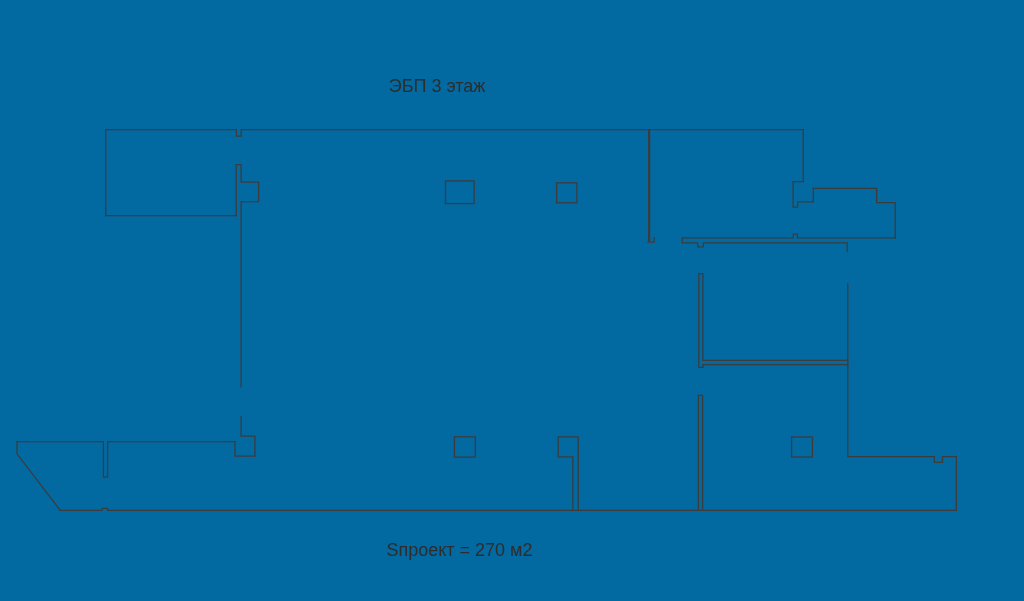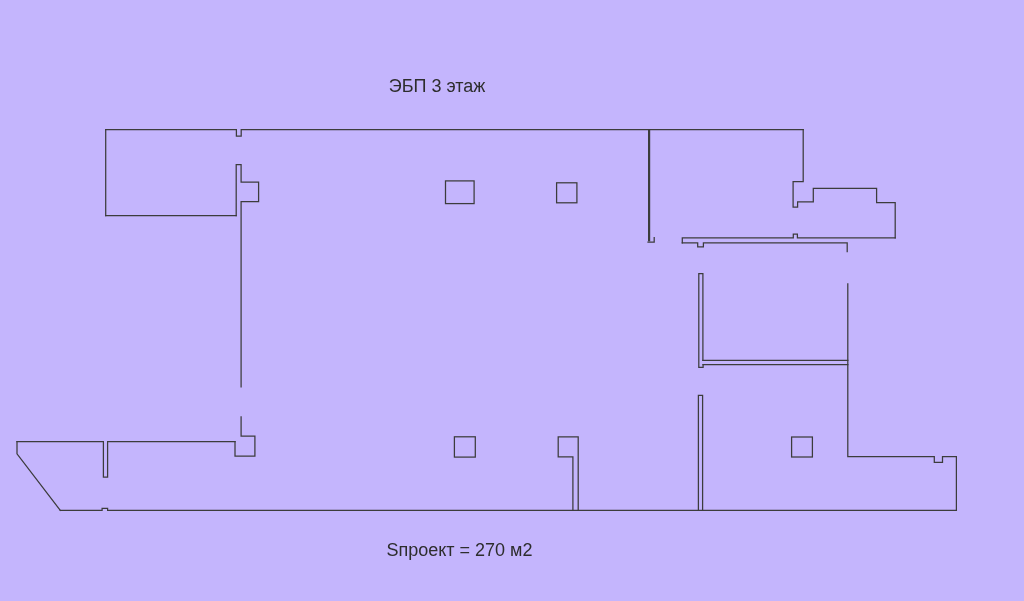--- a/index.html
+++ b/index.html
@@ -1,16 +1,16 @@
 <!DOCTYPE html>
 <html><head>
 <meta charset="utf-8">
 <style>
   html,body{margin:0;padding:0;background:#ffffff;}
-  .page{position:relative;width:1024px;height:601px;background:#c4b5fd;overflow:hidden;}
+  .page{position:relative;width:1024px;height:601px;background:#0369a1;overflow:hidden;}
   svg{position:absolute;left:0;top:0;}
   .t{font-family:"Liberation Sans",sans-serif;fill:#2d2d2d;}
 </style>
 </head>
 <body>
 <div class="page">
 <svg width="1024" height="601" viewBox="0 0 1024 601">
 
   <text class="t" x="437" y="91.8" font-size="18" text-anchor="middle">ЭБП 3 этаж</text>
 

